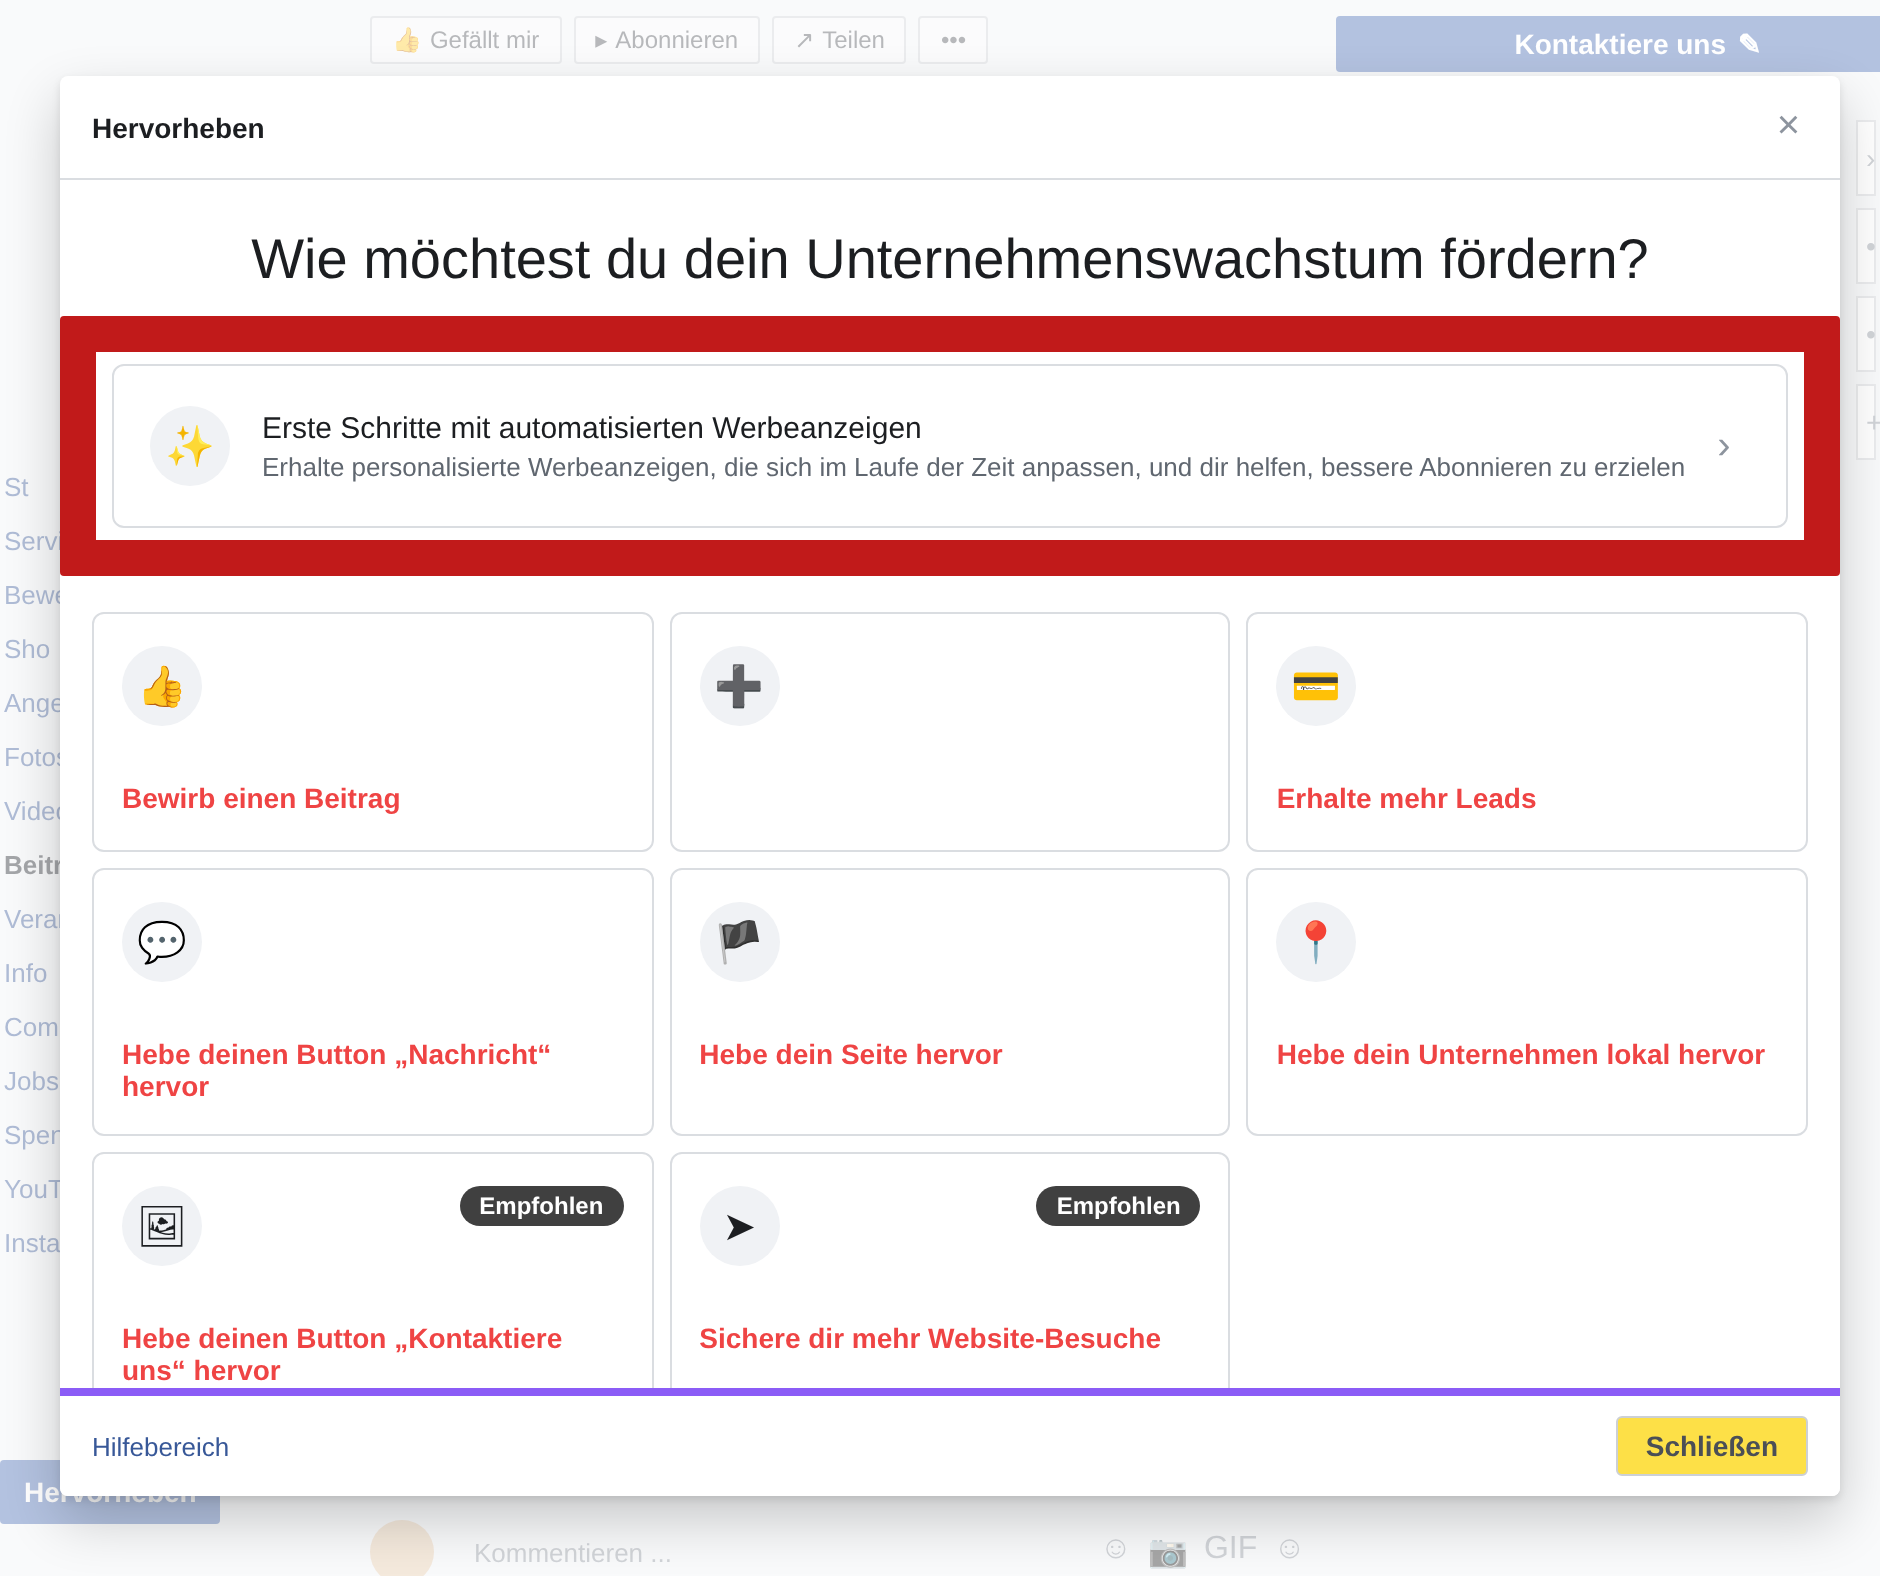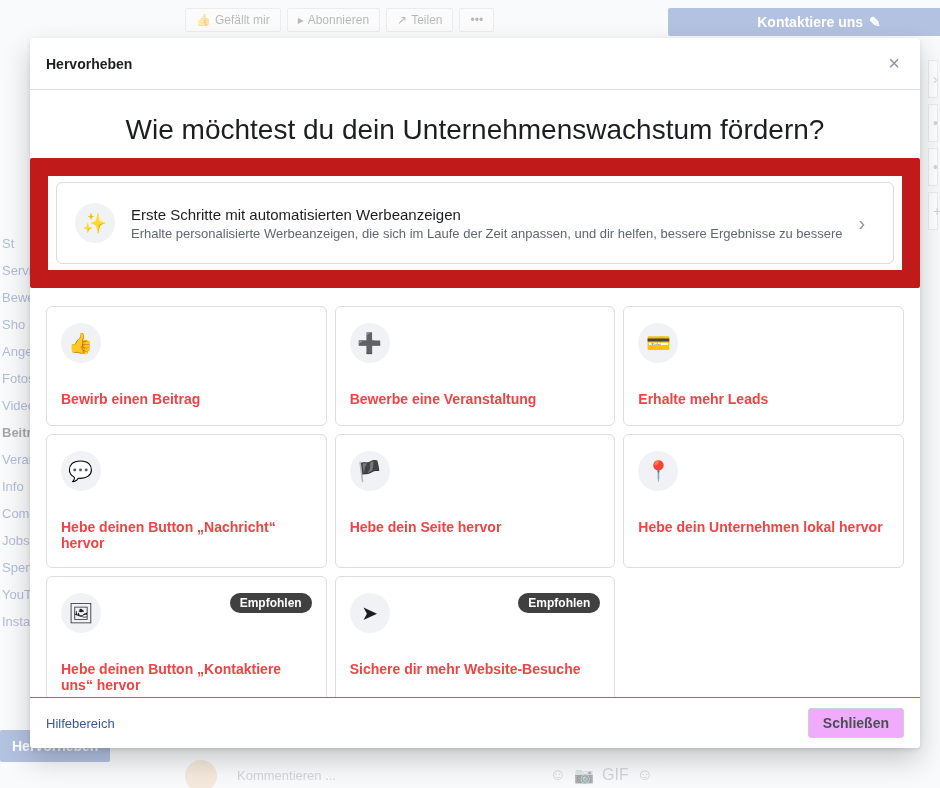--- a/index.html
+++ b/index.html
@@ -27,23 +27,23 @@
     .highlight{border:18px solid #c11a1a;border-radius:2px;margin:0 -16px 18px;background:#fff}
     .hero{display:flex;align-items:center;gap:16px;border:1px solid #dadde1;border-radius:6px;margin:6px 8px;padding:20px 18px;cursor:pointer;background:#fff}
     .icircle{width:40px;height:40px;border-radius:50%;background:#f0f2f5;display:flex;align-items:center;justify-content:center;font-size:20px;flex-shrink:0}
     .hero-text h4{font-size:15px;font-weight:400;margin-bottom:3px}
     .hero-text p{font-size:13px;color:#606770}
     .chev{color:#8d949e;font-size:20px}
     .grid{display:grid;grid-template-columns:repeat(3,1fr);gap:8px}
     .card{border:1px solid #dadde1;border-radius:6px;padding:16px 14px;cursor:pointer;background:#fff;position:relative;min-height:120px;display:flex;flex-direction:column;gap:28px}
     .card h5{font-size:14px;font-weight:700;color:#ef4444}
     .badge{position:absolute;top:16px;right:14px;background:#404040;color:#fff;font-size:12px;font-weight:700;padding:3px 10px;border-radius:12px}
-    .modal-footer{border-top:1px solid #8b5cf6;padding:10px 16px;display:flex;justify-content:space-between;align-items:center;background:#fff}
+    .modal-footer{border-top:4px solid #8b5cf6;padding:10px 16px;display:flex;justify-content:space-between;align-items:center;background:#fff}
     .help{color:#385898;font-size:13px;cursor:pointer}
-    .close-btn{background:#f0abfc;border:1px solid #ccd0d5;border-radius:3px;padding:6px 14px;font-size:14px;font-weight:600;color:#4b4f56;cursor:pointer}
+    .close-btn{background:#fde047;border:1px solid #ccd0d5;border-radius:3px;padding:6px 14px;font-size:14px;font-weight:600;color:#4b4f56;cursor:pointer}
     .right-panel{position:absolute;top:60px;right:2px;width:10px}
     .right-panel div{border:1px solid #ccd0d5;background:#fff;margin-bottom:6px;padding:10px 4px;color:#8d949e}
   </style>
 </head>
 <body>
 
 <div class="bg">
   <div class="topbar">
     <button class="btn">👍 <span>Gefällt mir</span></button>
     <button class="btn">▸ <span>Abonnieren</span></button>
@@ -109,34 +109,33 @@
     <button class="close">×</button>
   </div>
   <div class="modal-scroll">
     <div class="question">Wie möchtest du dein Unternehmenswachstum fördern?</div>
 
     <div class="highlight">
       <div class="hero">
         <div class="icircle">✨</div>
         <div class="hero-text">
           <h4>Erste Schritte mit automatisierten Werbeanzeigen</h4>
-          <p>Erhalte personalisierte Werbeanzeigen, die sich im Laufe der Zeit anpassen, und dir helfen, bessere Ergebnisse zu bessere</p>
+          <p>Erhalte personalisierte Werbeanzeigen, die sich im Laufe der Zeit anpassen, und dir helfen, bessere Abonnieren zu erzielen</p>
         </div>
         <div class="chev">›</div>
       </div>
     </div>
 
     <div class="grid">
         <div class="card">
           <div class="icircle">👍</div>
           <h5>Bewirb einen Beitrag</h5>
         </div>
         <div class="card">
           <div class="icircle">➕</div>
-          <h5>Bewerbe eine Veranstaltung</h5>
         </div>
         <div class="card">
           <div class="icircle">💳</div>
           <h5>Erhalte mehr Leads</h5>
         </div>
         <div class="card">
           <div class="icircle">💬</div>
           <h5>Hebe deinen Button „Nachricht“ hervor</h5>
         </div>
         <div class="card">

